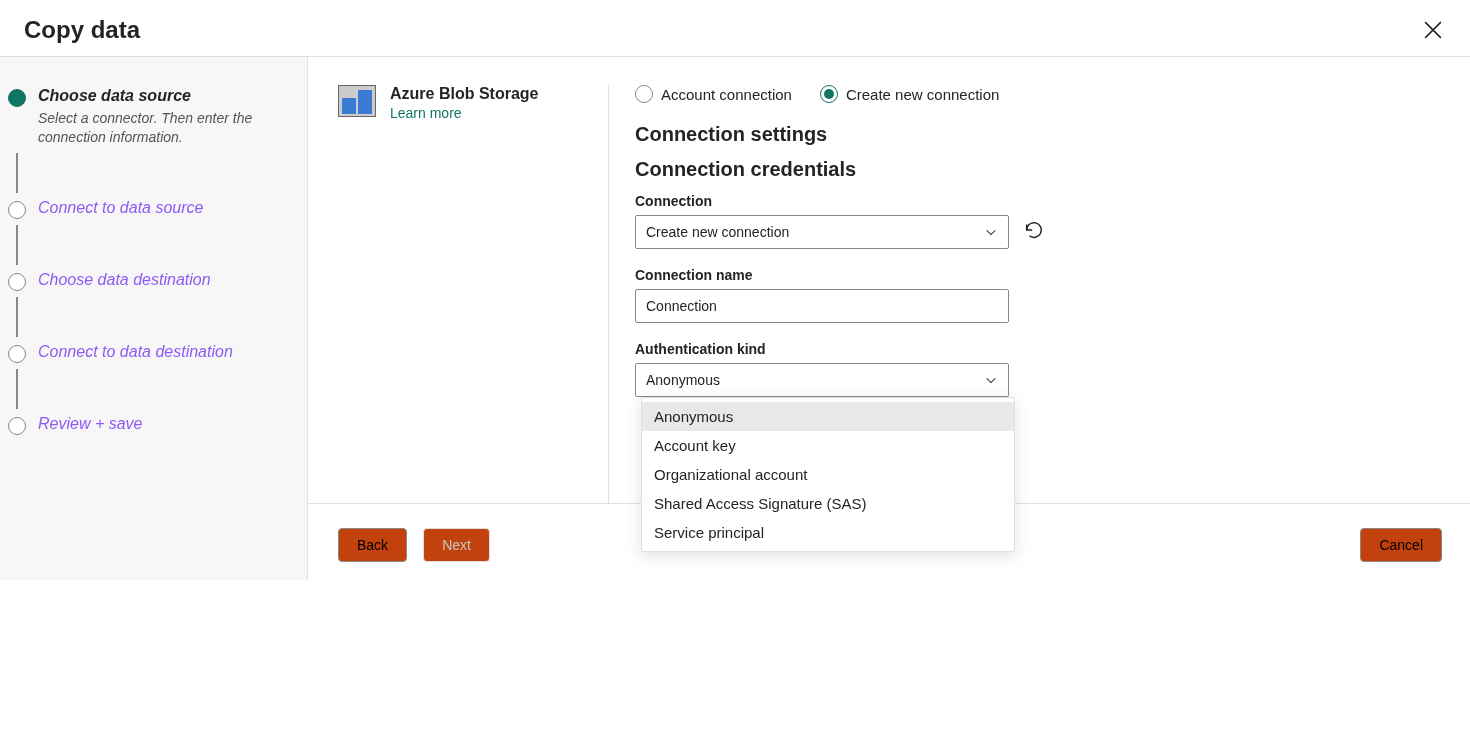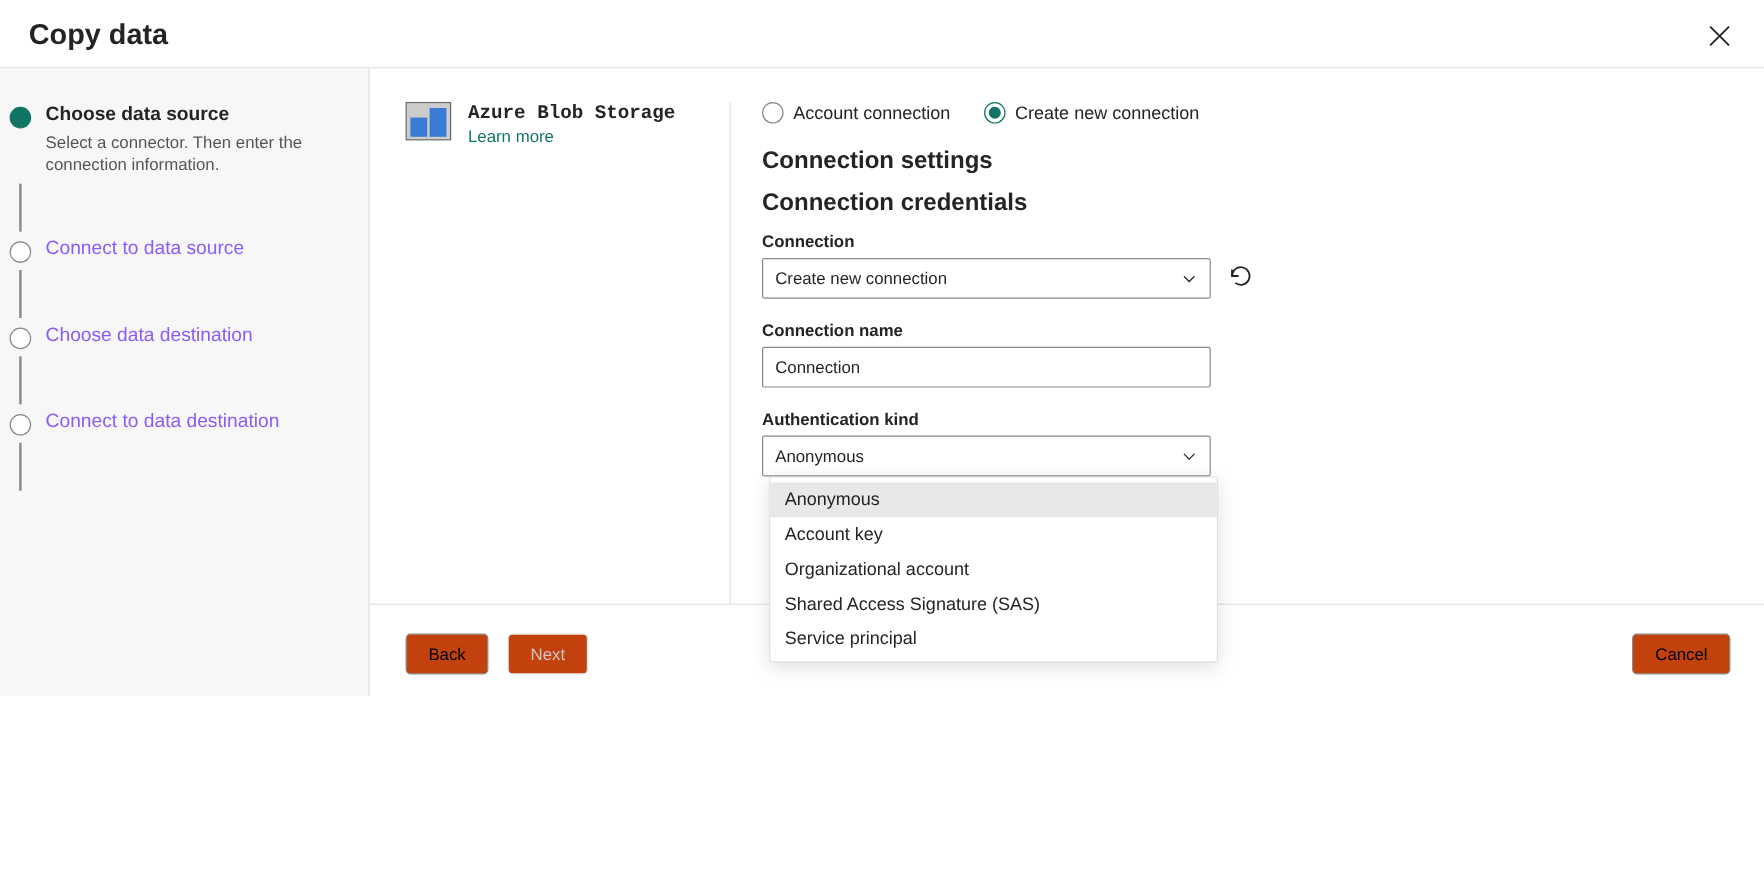--- a/index.html
+++ b/index.html
@@ -20,20 +20,21 @@
   .close-icon { width: 18px; height: 18px; cursor: pointer; }
   .close-icon svg { width: 100%; height: 100%; }
 
   .body { flex: 1; display: flex; min-height: 0; }
 
   .sidebar {
     width: 308px; flex: 0 0 308px;
     background: #f7f7f7;
     border-right: 1px solid #e0e0e0;
     padding: 30px 8px 8px 8px;
+    font-style: italic;
   }
   .steps { position: relative; }
   .step { display: flex; gap: 12px; }
   .step-circle {
     width: 18px; height: 18px; border-radius: 50%;
     border: 1.5px solid #8a8886; background: #fff;
     flex: 0 0 18px; margin-left: 0; margin-top: 2px;
   }
   .step.active .step-circle { background:#107565; border-color:#107565; }
   .step-text { flex: 1; }
@@ -58,21 +59,21 @@
   .blob-icon {
     width: 38px; height: 32px; flex: 0 0 38px;
     background: linear-gradient(#ccc,#ccc);
     border: 1px solid #666; position: relative; overflow: hidden;
   }
   .blob-icon::before, .blob-icon::after {
     content:""; position:absolute; background:#3a7bd5;
   }
   .blob-icon::before { left:3px; top:12px; width:14px; height:16px; }
   .blob-icon::after  { left:19px; top:4px; width:14px; height:24px; }
-  .source-col .src-title { font-size: 16px; font-weight:600;font-family:Liberation Mono, monospace; }
+  .source-col .src-title { font-size: 16px; font-weight:600; }
   .learn-more { color:#107565; font-size:14px; cursor:pointer; margin-top:2px; display:inline-block; }
 
   .divider-v { width:1px; background:#e0e0e0; margin: 0 26px 0 0; }
 
   .form-col { flex:1; max-width: 760px; }
   .radio-row { display:flex; gap:28px; align-items:center; margin-bottom: 20px; }
   .radio { display:flex; align-items:center; gap:8px; cursor:pointer; }
   .radio-circle {
     width:18px; height:18px; border-radius:50%;
     border:1.5px solid #8a8886; position:relative;
@@ -168,20 +169,26 @@
         <div class="step-connector"></div>
 
         <div class="step other">
           <div class="step-circle"></div>
           <div class="step-text">
             <div class="step-title">Connect to data destination</div>
           </div>
         </div>
         <div class="step-connector"></div>
 
+        <div class="step other">
+          <div class="step-circle"></div>
+          <div class="step-text">
+            <div class="step-title">Review + save</div>
+          </div>
+        </div>
       </div>
     </aside>
 
     <main class="main">
       <div class="content">
         <div class="source-col">
           <div class="blob-icon"></div>
           <div>
             <div class="src-title">Azure Blob Storage</div>
             <span class="learn-more">Learn more</span>

